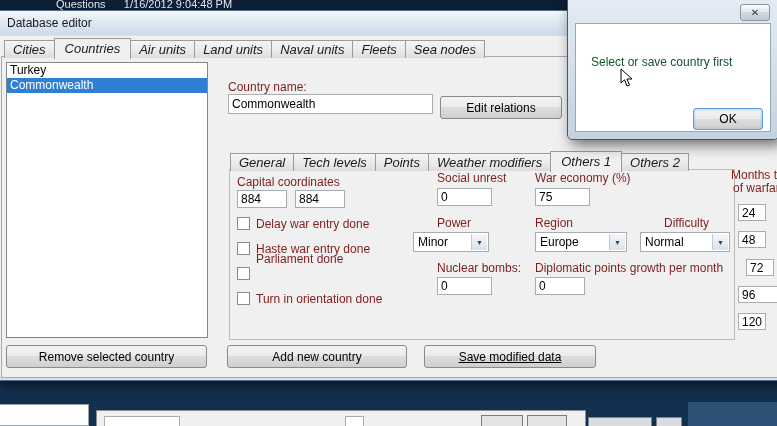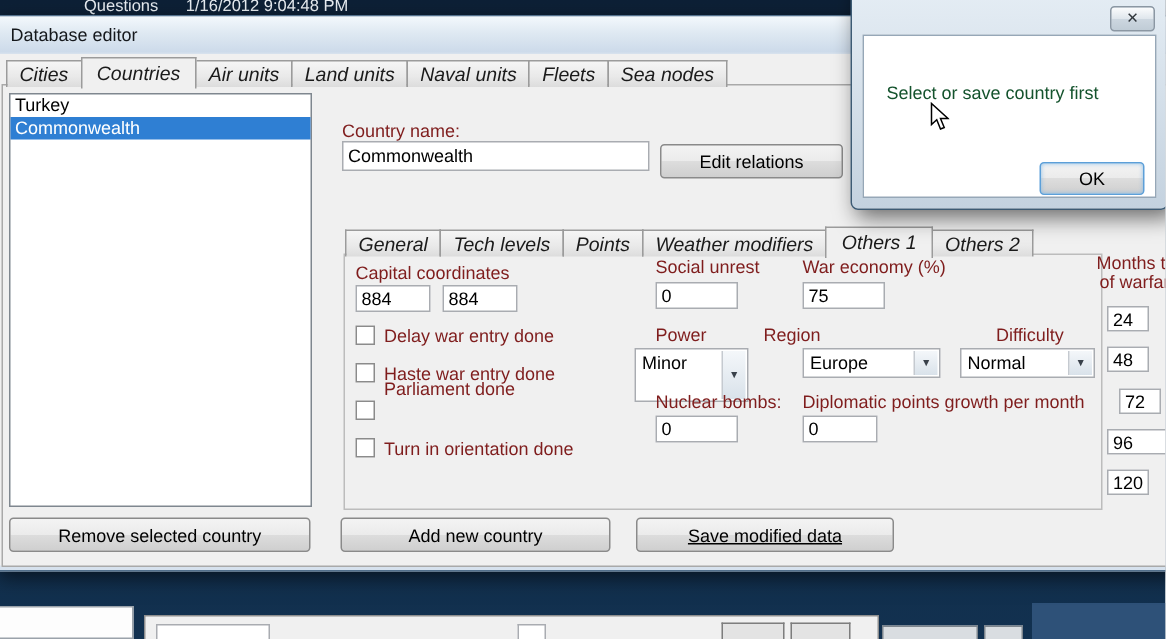--- a/index.html
+++ b/index.html
@@ -154,25 +154,25 @@
       <div class="lbl" style="left:256px; top:216px;">Parliament done</div>
       <div class="cb" style="left:237px; top:256px;"></div>
       <div class="lbl" style="left:256px; top:256px;">Turn in orientation done</div>
 
       <div class="lbl" style="left:437px; top:135px;">Social unrest</div>
       <input class="tbx" style="left: 437px; top: 152px; width: 55px; height: 18px;" value="0">
       <div class="lbl" style="left:535px; top:135px;">War economy (%)</div>
       <input class="tbx" style="left: 535px; top: 152px; width: 55px; height: 18px;" value="75">
 
       <div class="lbl" style="left:437px; top:180px;">Power</div>
-      <div class="combo" style="left:423px; top:196px; width:76px; height:36px;">
+      <div class="combo" style="left:413px; top:196px; width:76px; height:20px;">
         <span class="val">Minor</span>
         <span class="arrow">▼</span>
       </div>
-      <div class="lbl" style="left:509px; top:180px;">Region</div>
+      <div class="lbl" style="left:535px; top:180px;">Region</div>
       <div class="combo" style="left:535px; top:196px; width:92px; height:20px;">
         <span class="val">Europe</span>
         <span class="arrow">▼</span>
       </div>
       <div class="lbl" style="left:664px; top:180px;">Difficulty</div>
       <div class="combo" style="left:640px; top:196px; width:90px; height:20px;">
         <span class="val">Normal</span>
         <span class="arrow">▼</span>
       </div>
 

